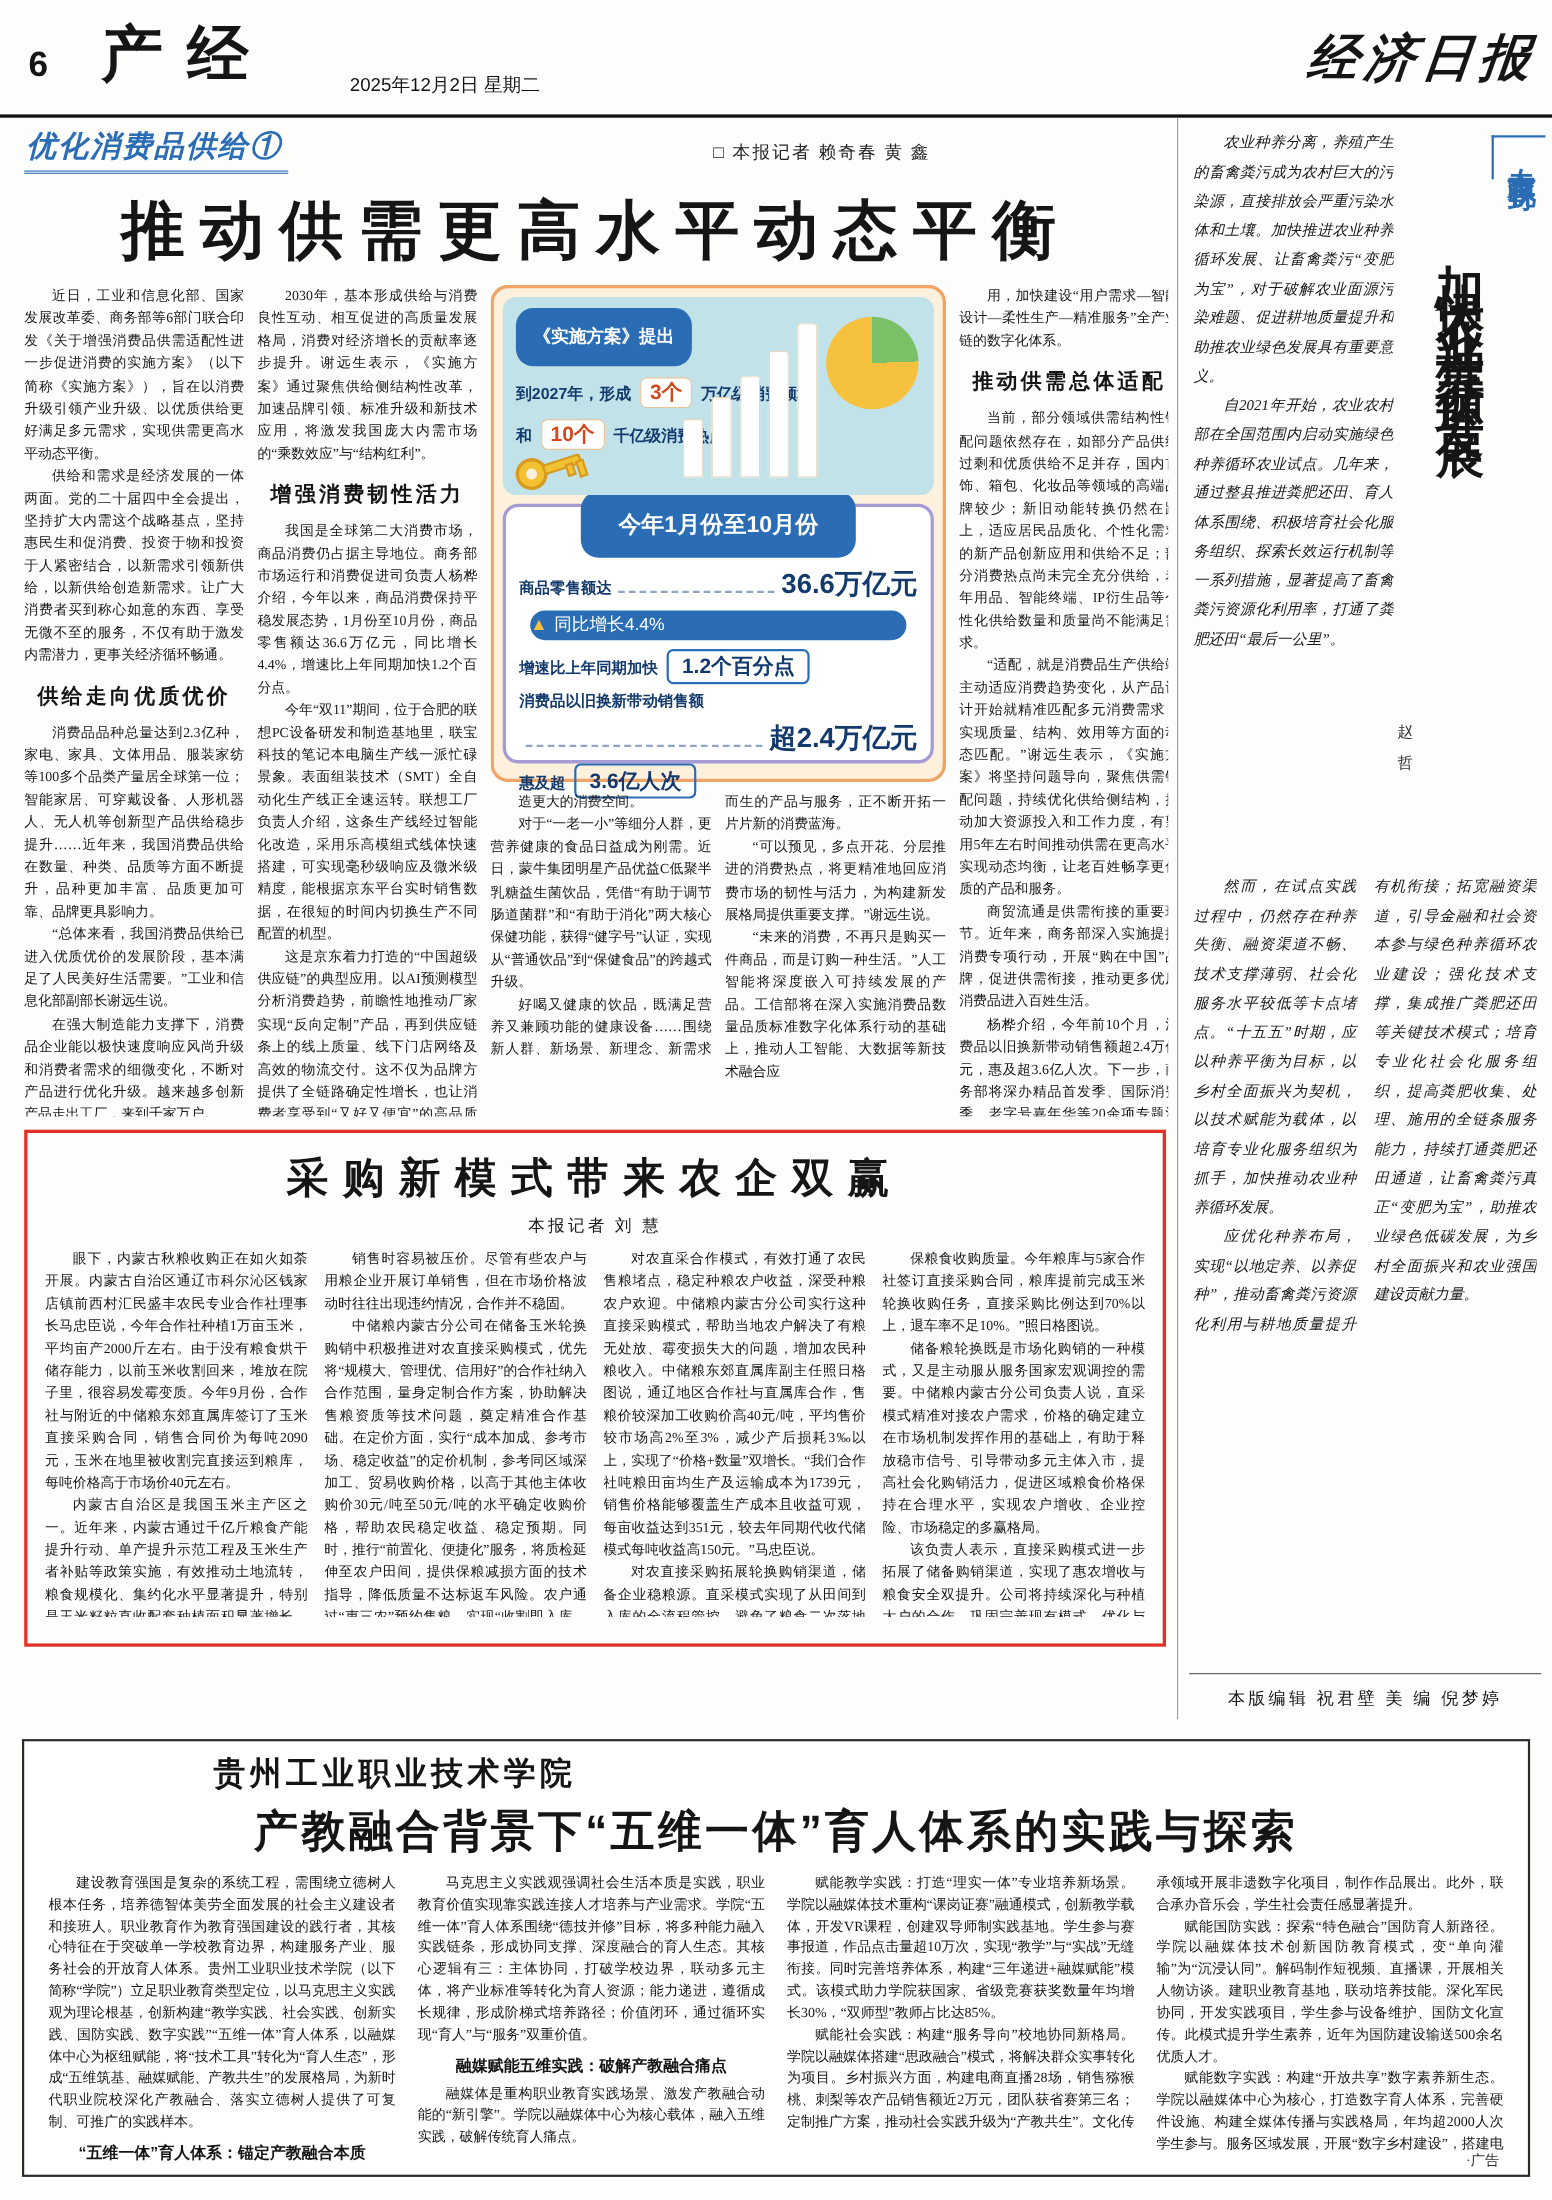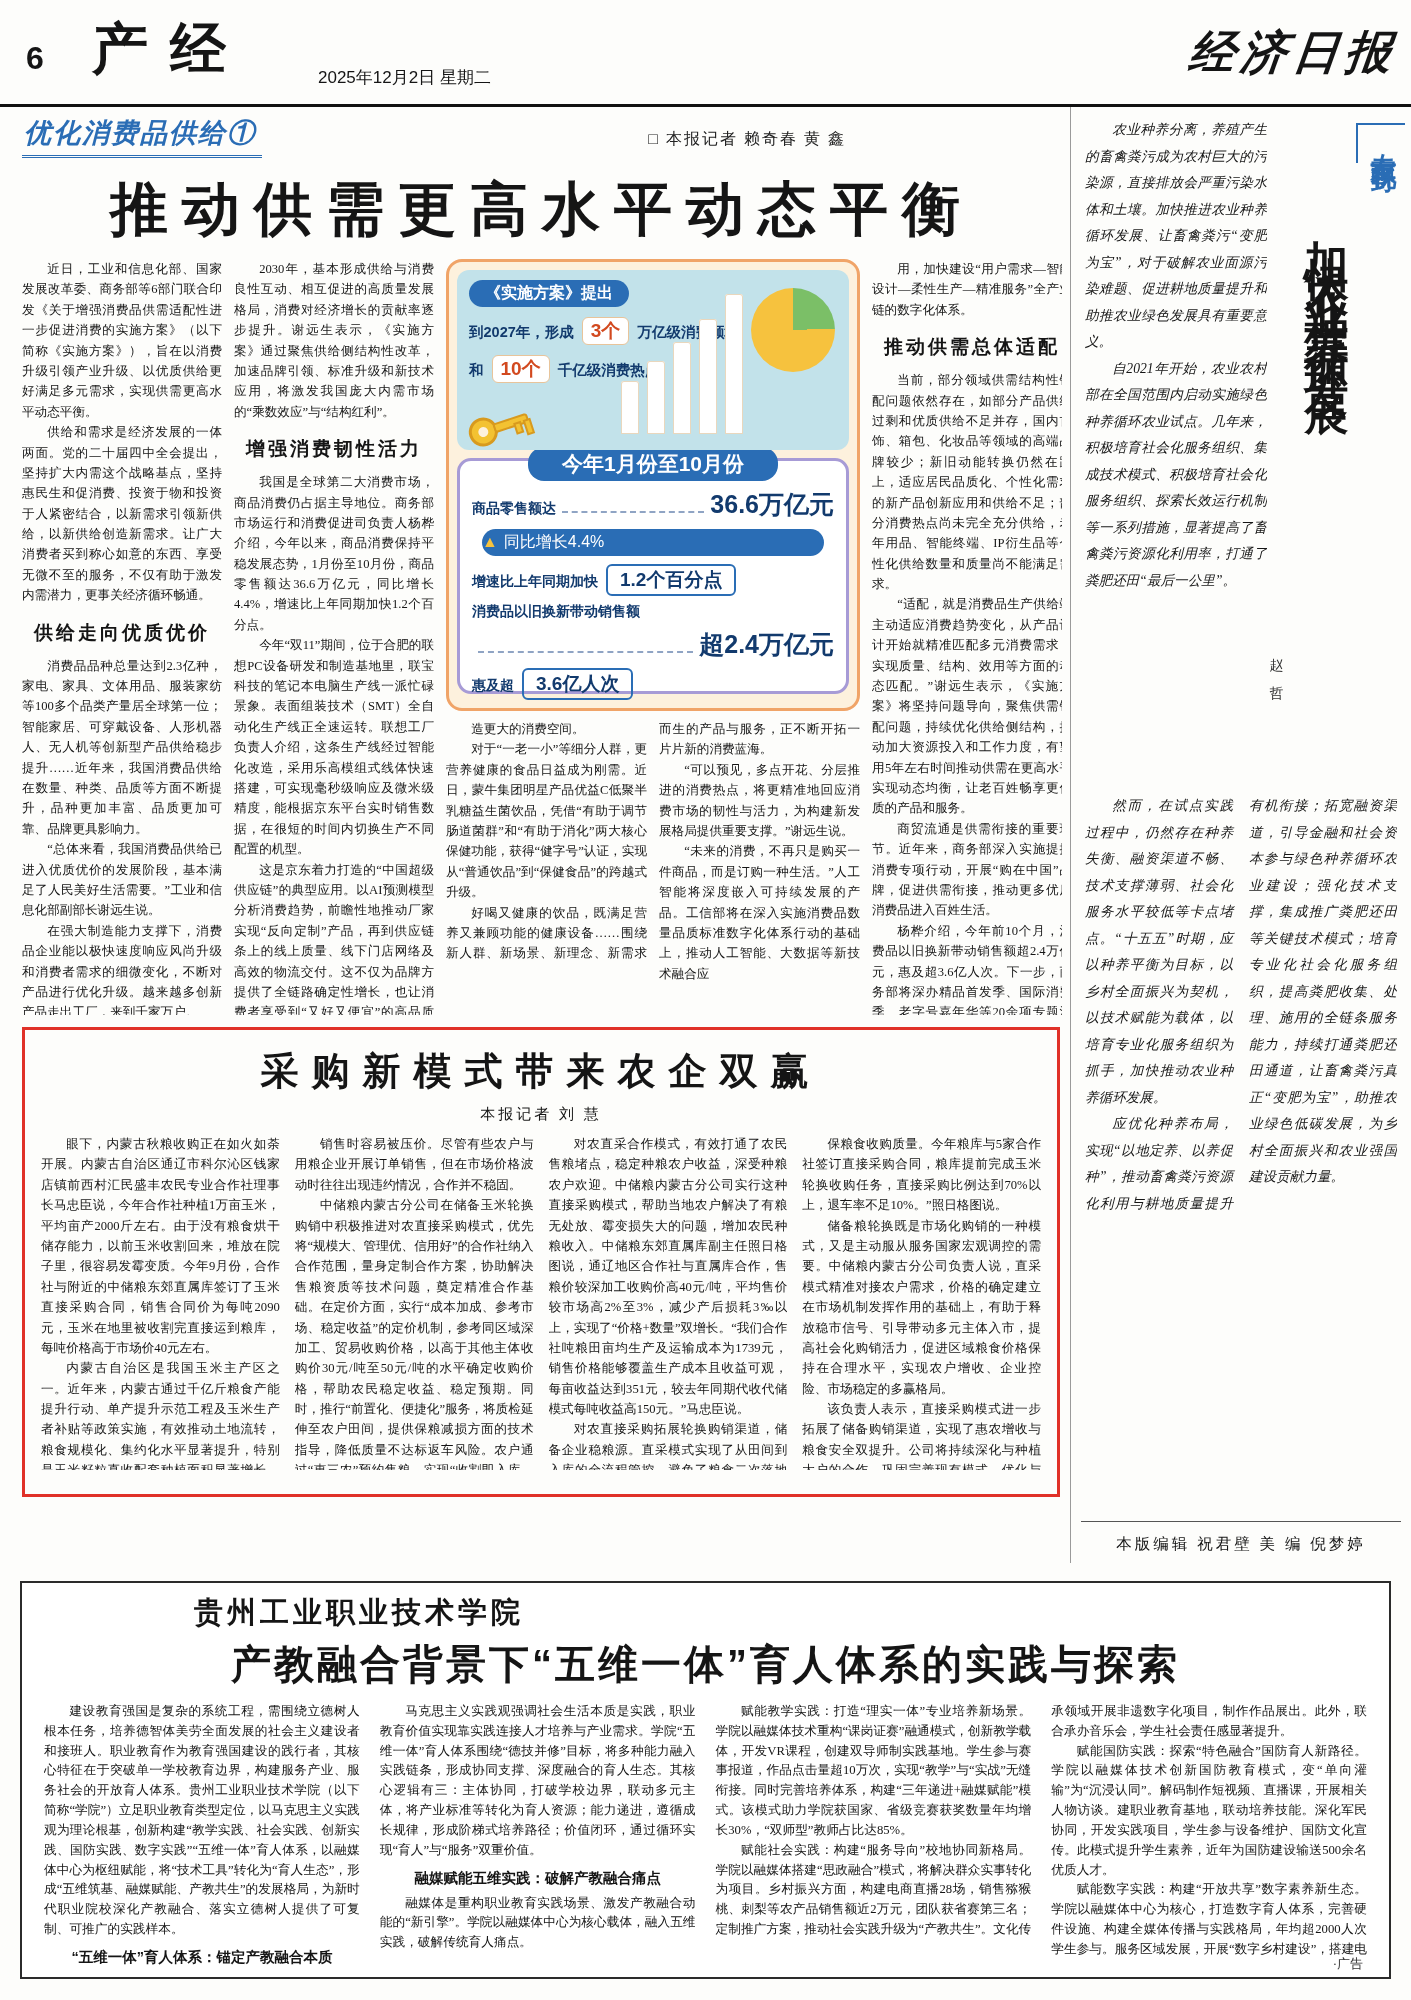--- a/index.html
+++ b/index.html
@@ -32,21 +32,21 @@
   .para{margin:0;text-align:justify;text-indent:2em;font-size:12.6px;line-height:1.62;}
   .subhead{font:700 19px "Liberation Sans",sans-serif;text-align:center;margin:14px 0 10px;letter-spacing:3px;}
   .subhead-sm{font:700 14.5px "Liberation Sans",sans-serif;text-align:center;margin:8px 0 6px;}
   .mid{display:flex;flex-direction:column;overflow:hidden;}
   .midcols{columns:2;column-gap:12px;margin-top:8px;overflow:hidden;flex:1;}
 
   
   .ig{background:#fdf1dd;border:3px solid #f0a468;border-radius:16px;padding:8px;box-sizing:border-box;height:452px;
       font-family:"Liberation Sans",sans-serif;}
   .ig-top{position:relative;background:#c2e2ea;border-radius:12px;padding:10px 12px;height:180px;box-sizing:border-box;}
-  .pill{display:inline-block;background:#2a6db5;color:#fff;border-radius:16px;padding:3px 16px;font-weight:700;font-size:16px;}
+  .pill{display:inline-block;background:#2a6db5;color:#fff;border-radius:16px;padding:16px 16px;font-weight:700;font-size:16px;}
   .ig-line{margin-top:10px;font-size:14.5px;color:#123a6d;font-weight:700;}
   .numbox{display:inline-block;background:#fff;border-radius:6px;color:#d2491f;font-weight:900;font-size:19px;
           padding:0 8px;margin:0 4px;border:1px solid #e8c49a;}
   .ig-chart{position:absolute;right:10px;top:12px;width:218px;height:152px;}
   .bars{position:absolute;left:0;bottom:0;width:130px;height:140px;display:flex;align-items:flex-end;gap:8px;}
   .bar{width:18px;background:#fff;border-radius:3px 3px 0 0;box-shadow:0 0 0 1px #e9d7bd inset;}
   .pie{position:absolute;right:4px;top:6px;width:84px;height:84px;border-radius:50%;
        background:conic-gradient(#7bbf67 0 88deg,#f6c23e 88deg 360deg);}
   .key-icon{position:absolute;left:6px;bottom:-6px;}
   .ig-bottom{background:#ffffff;border:3px solid #a79bd6;border-radius:14px;margin-top:8px;padding:8px 12px;height:236px;box-sizing:border-box;color:#123a6d;}
@@ -233,21 +233,21 @@
       </section>
 
     </div>
 
     <aside class="sidebar">
       <div class="sv-label">专家视野</div>
       <div class="sv-headline">加快农业种养循环发展</div>
       <div class="sv-author">赵  哲</div>
       <div class="sv-top">
           <p class="para">农业种养分离，养殖产生的畜禽粪污成为农村巨大的污染源，直接排放会严重污染水体和土壤。加快推进农业种养循环发展、让畜禽粪污“变肥为宝”，对于破解农业面源污染难题、促进耕地质量提升和助推农业绿色发展具有重要意义。</p>
-          <p class="para">自2021年开始，农业农村部在全国范围内启动实施绿色种养循环农业试点。几年来，积极培育社会化服务组织、集成技术模式、积极培育社会化服务组织、探索长效运行机制等一系列措施，显著提高了畜禽粪污资源化利用率，打通了粪肥还田“最后一公里”。</p>
+          <p class="para">自2021年开始，农业农村部在全国范围内启动实施绿色种养循环农业试点。几年来，通过整县推进粪肥还田、育人体系围绕、积极培育社会化服务组织、探索长效运行机制等一系列措施，显著提高了畜禽粪污资源化利用率，打通了粪肥还田“最后一公里”。</p>
         </div>
       <div class="sv-bottom">
           <p class="para">然而，在试点实践过程中，仍然存在种养失衡、融资渠道不畅、技术支撑薄弱、社会化服务水平较低等卡点堵点。“十五五”时期，应以种养平衡为目标，以乡村全面振兴为契机，以技术赋能为载体，以培育专业化服务组织为抓手，加快推动农业种养循环发展。</p>
           <p class="para">应优化种养布局，实现“以地定养、以养促种”，推动畜禽粪污资源化利用与耕地质量提升有机衔接；拓宽融资渠道，引导金融和社会资本参与绿色种养循环农业建设；强化技术支撑，集成推广粪肥还田等关键技术模式；培育专业化社会化服务组织，提高粪肥收集、处理、施用的全链条服务能力，持续打通粪肥还田通道，让畜禽粪污真正“变肥为宝”，助推农业绿色低碳发展，为乡村全面振兴和农业强国建设贡献力量。</p>
         </div>
       <div class="sv-editor">
         <span>本版编辑  祝君壁   美 编  倪梦婷</span>
       </div>
     </aside>
 

